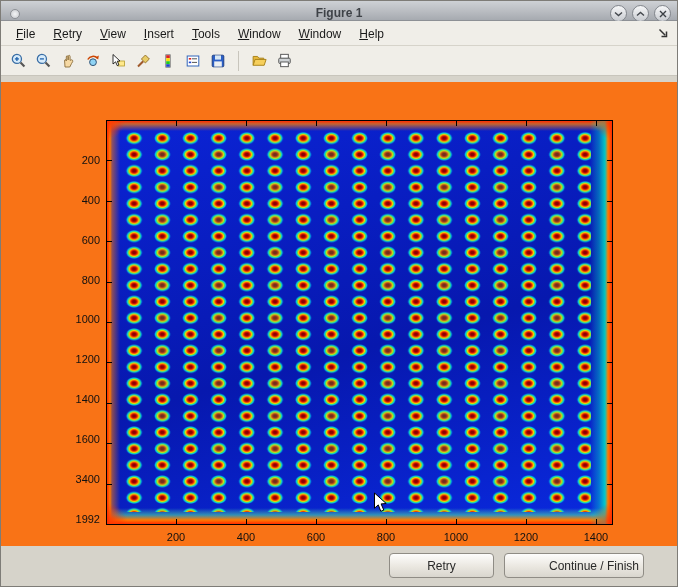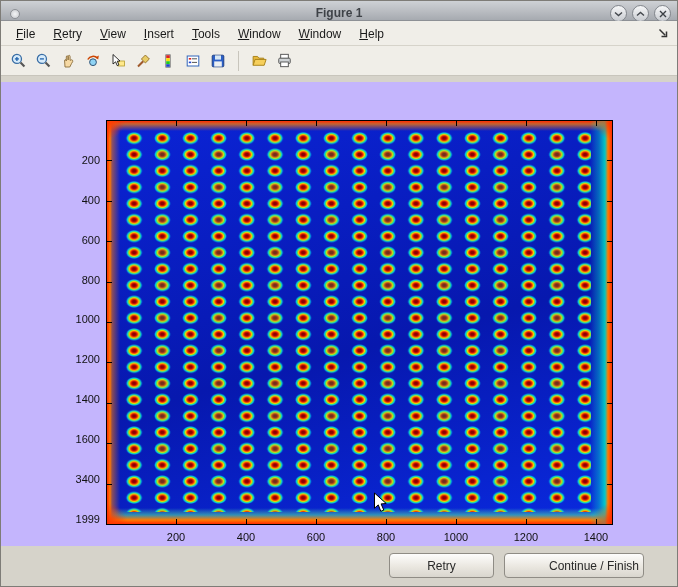--- a/index.html
+++ b/index.html
@@ -67,21 +67,21 @@
     width: 24px; height: 24px;
     display: flex; align-items: center; justify-content: center;
     border: 1px solid transparent; border-radius: 3px;
     background: transparent; padding: 0;
   }
   .tool-sep { width: 1px; height: 20px; background: #c8c5bc; margin: 0 7px; }
   
   .content { position: absolute; top: 81px; left: 0; right: 0; bottom: 0; background: #d6d3ca; }
   .figure-canvas {
     position: absolute; left: 0; top: 0; width: 678px; height: 464px;
-    background: #c4b5fd;
+    background: #f97316;
   }
   .axes {
     position: absolute; left: 105px; top: 38px; width: 507px; height: 405px;
     border: 1px solid #000;
     background: #0a1fc0;
     overflow: hidden;
   }
   .scan {
     position: absolute; inset: 0;
     background:
@@ -272,21 +272,21 @@
 
       <span class="tick-label y-label" style="top:71px">200</span>
       <span class="tick-label y-label" style="top:111px">400</span>
       <span class="tick-label y-label" style="top:151px">600</span>
       <span class="tick-label y-label" style="top:191px">800</span>
       <span class="tick-label y-label" style="top:230px">1000</span>
       <span class="tick-label y-label" style="top:270px">1200</span>
       <span class="tick-label y-label" style="top:310px">1400</span>
       <span class="tick-label y-label" style="top:350px">1600</span>
       <span class="tick-label y-label" style="top:390px">3400</span>
-      <span class="tick-label y-label" style="top:430px">1999</span>
+      <span class="tick-label y-label" style="top:430px">1992</span>
 
       <span class="tick-label x-label" style="left:155px">200</span>
       <span class="tick-label x-label" style="left:225px">400</span>
       <span class="tick-label x-label" style="left:295px">600</span>
       <span class="tick-label x-label" style="left:365px">800</span>
       <span class="tick-label x-label" style="left:435px">1000</span>
       <span class="tick-label x-label" style="left:505px">1200</span>
       <span class="tick-label x-label" style="left:575px">1400</span>
     </div>
 

